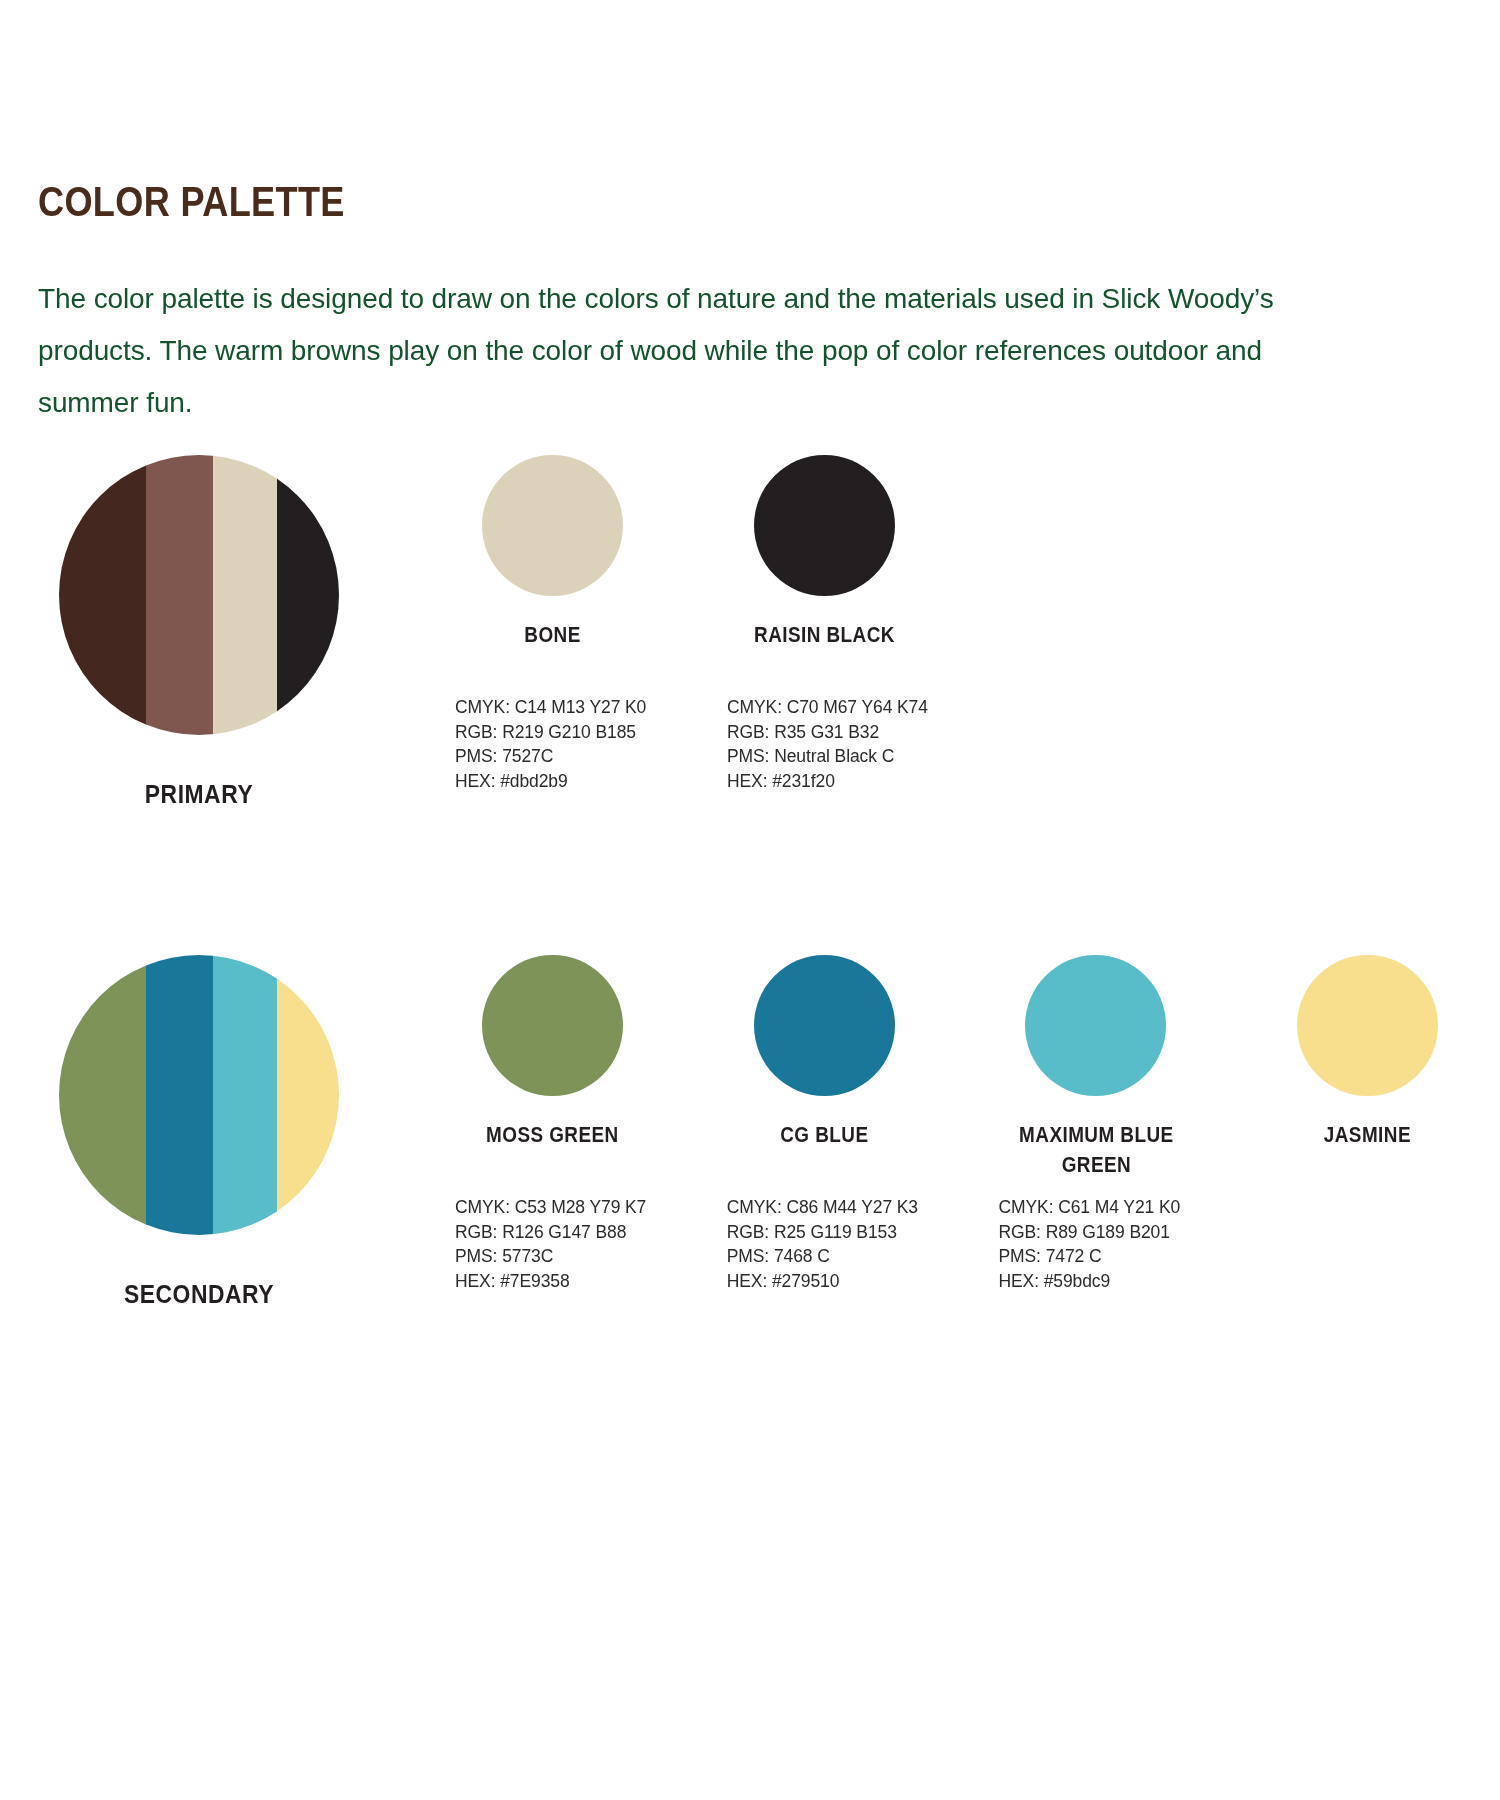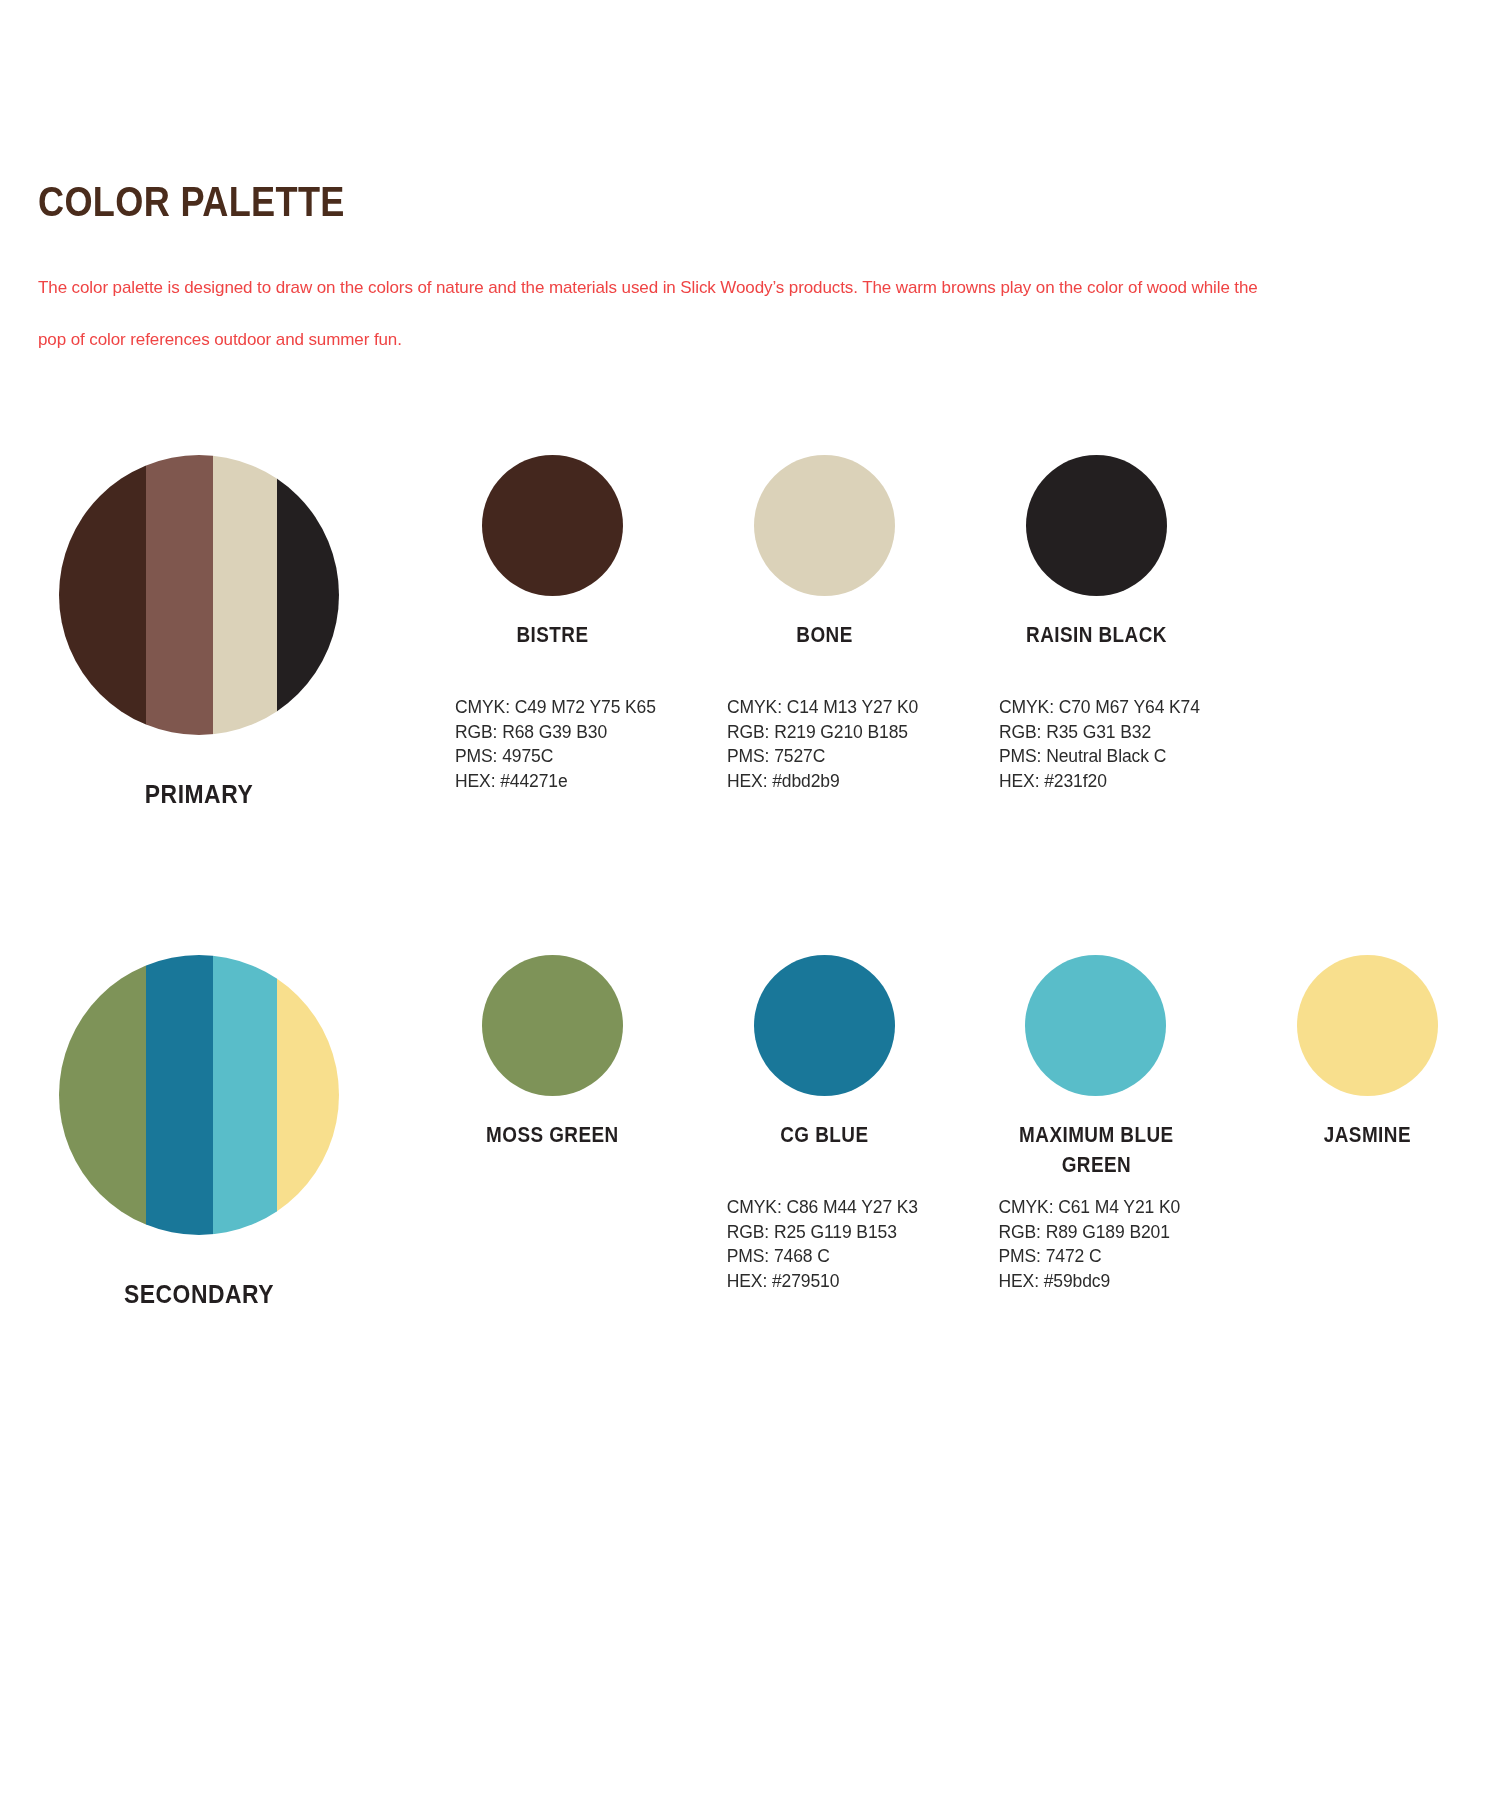--- a/index.html
+++ b/index.html
@@ -37,23 +37,23 @@
     transform: scaleX(0.86);
     transform-origin: left center;
     white-space: nowrap;
   }
 
   .intro {
     position: absolute;
     left: 38px;
     top: 245px;
     width: 1245px;
-    font-size: 17px;
+    font-size: 28px;
     line-height: 52px;
-    color: #ef4444;
+    color: #14532d;
     letter-spacing: -0.1px;
   }
 
   
   .group {
     position: absolute;
     left: 0;
     width: 1500px;
   }
   .group.primary   { top: 455px; }
@@ -153,30 +153,20 @@
         <div class="band b1" style="background-color: rgb(68, 39, 30);"></div>
         <div class="band b2" style="background-color: rgb(127, 87, 78);"></div>
         <div class="band b3" style="background-color: rgb(219, 210, 185);"></div>
         <div class="band b4" style="background-color: rgb(35, 31, 32);"></div>
       </div>
       <div class="composite-label">PRIMARY</div>
     </div>
 
     <div class="swatches">
 
-      <div class="swatch-col">
-        <div class="dot" style="background-color: rgb(68, 39, 30);"></div>
-        <div class="dot-label">BISTRE</div>
-        <div class="specs">
-          <div>CMYK: C49 M72 Y75 K65</div>
-          <div>RGB: R68 G39 B30</div>
-          <div>PMS: 4975C</div>
-          <div>HEX: #44271e</div>
-        </div>
-      </div>
 
 
       <div class="swatch-col">
         <div class="dot" style="background-color: rgb(219, 210, 185);"></div>
         <div class="dot-label">BONE</div>
         <div class="specs">
           <div>CMYK: C14 M13 Y27 K0</div>
           <div>RGB: R219 G210 B185</div>
           <div>PMS: 7527C</div>
           <div>HEX: #dbd2b9</div>
@@ -207,20 +197,26 @@
         <div class="band b4" style="background-color: rgb(248, 223, 141);"></div>
       </div>
       <div class="composite-label">SECONDARY</div>
     </div>
 
     <div class="swatches">
 
       <div class="swatch-col">
         <div class="dot" style="background-color: rgb(126, 147, 88);"></div>
         <div class="dot-label">MOSS GREEN</div>
+        <div class="specs">
+          <div>CMYK: C53 M28 Y79 K7</div>
+          <div>RGB: R126 G147 B88</div>
+          <div>PMS: 5773C</div>
+          <div>HEX: #7E9358</div>
+        </div>
       </div>
 
       <div class="swatch-col">
         <div class="dot" style="background-color: rgb(25, 119, 153);"></div>
         <div class="dot-label">CG BLUE</div>
         <div class="specs">
           <div>CMYK: C86 M44 Y27 K3</div>
           <div>RGB: R25 G119 B153</div>
           <div>PMS: 7468 C</div>
           <div>HEX: #279510</div>

